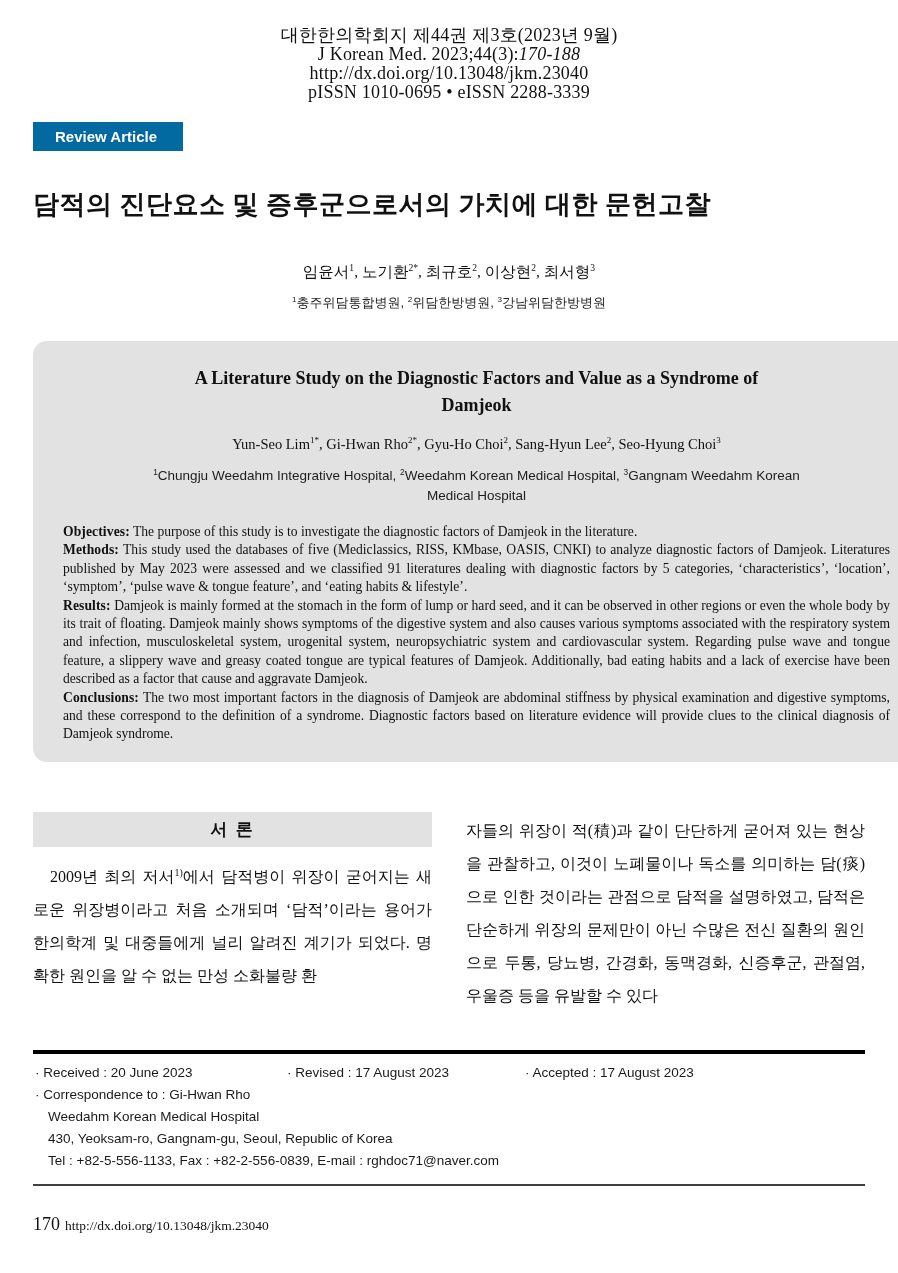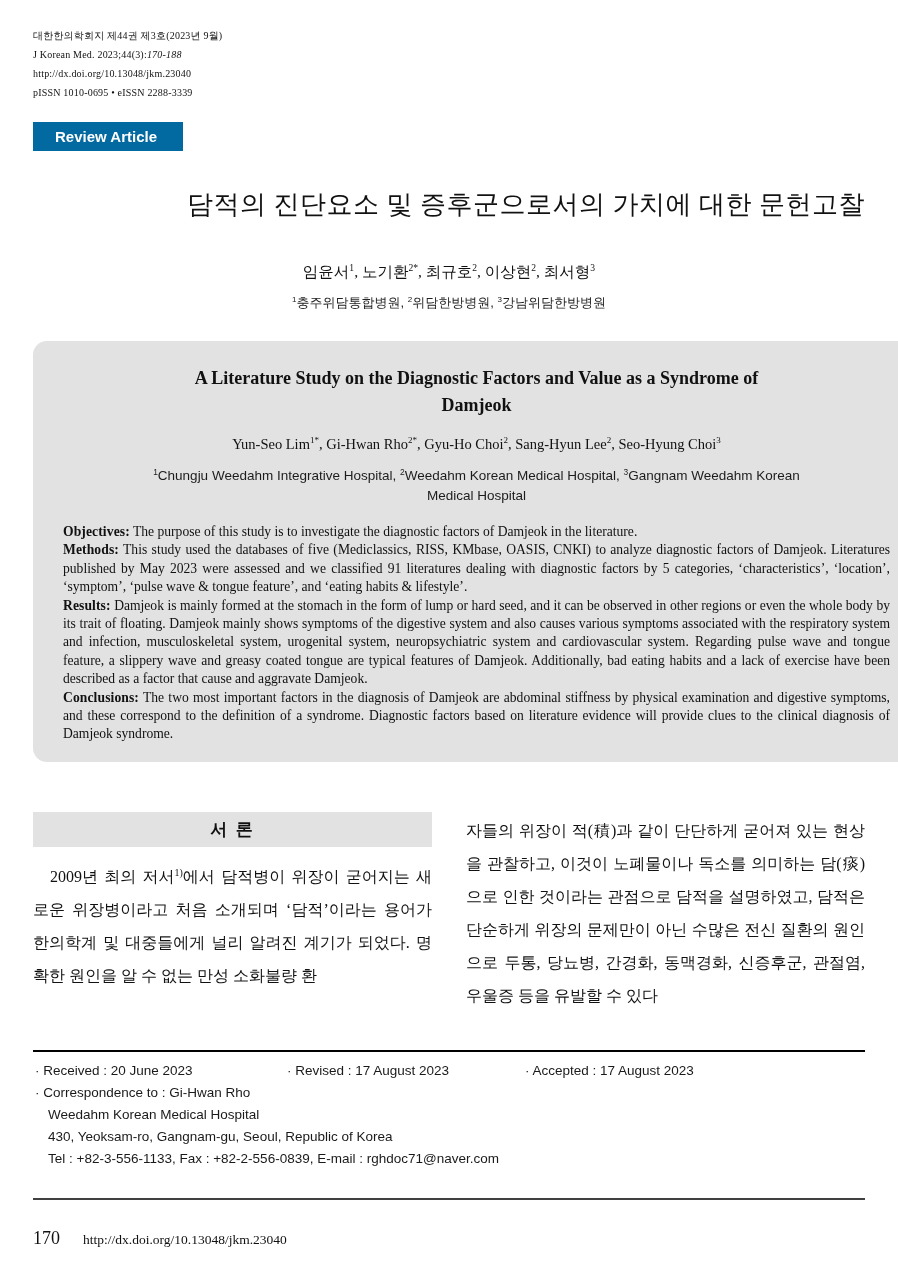--- a/index.html
+++ b/index.html
@@ -5,36 +5,36 @@
   * { box-sizing: border-box; }
   html, body { margin: 0; padding: 0; }
   body {
     width: 898px; height: 1273px; overflow: hidden;
     background: #ffffff; color: #111;
     font-family: "Liberation Serif", serif;
   }
   .page { padding: 26px 33px 0 33px; }
 
   
-  .journal-header { font-size: 10px; line-height: 19px; letter-spacing: 0.2px; }
+  .journal-header { font-size: 18px; line-height: 19px; letter-spacing: 0.2px; text-align: center; }
   .journal-header .it { font-style: italic; }
 
   
   .badge {
     display: inline-block; margin-top: 20px;
     background: #0369a1; color: #ffffff;
     font-family: "Liberation Sans", sans-serif;
     font-weight: bold; font-size: 15px;
     padding: 6px 26px 6px 22px;
   }
 
   
   .title-ko {
-    margin-top: 36px; text-align: right;
-    font-size: 26px; font-weight: normal; letter-spacing: 0.5px;
+    margin-top: 36px; text-align: left;
+    font-size: 26px; font-weight: bold; letter-spacing: 0.5px;
   }
 
   
   .authors-ko { margin-top: 40px; text-align: center; font-size: 15.5px; }
   .authors-ko sup, .affils-ko sup, .en-authors sup, .en-affils sup, .body-para sup {
     font-size: 0.62em; line-height: 0;
   }
   .affils-ko {
     margin-top: 11px; text-align: center; font-size: 13px;
     font-family: "Liberation Sans", sans-serif; color: #222;
@@ -83,32 +83,32 @@
   .body-para {
     margin: 13px 0 0 0; font-size: 16px; line-height: 33px;
     text-align: justify;
   }
   .body-para.indent { text-indent: 17px; }
   .body-para.flush { margin-top: 2px; }
 
   
   .footnote {
     margin-top: 38px;
-    border-top: 2px solid #000000; border-bottom: 2px solid #404040;
-    padding: 8px 2px 28px 2px;
+    border-top: 4px solid #000000; border-bottom: 2px solid #404040;
+    padding: 8px 2px 12px 2px;
     font-family: "Liberation Sans", sans-serif;
     font-size: 13.5px; line-height: 22px; color: #1a1a1a;
   }
   .fn-dates { display: flex; }
   .fn-dates .fn-item:nth-child(1) { width: 252px; }
   .fn-dates .fn-item:nth-child(2) { width: 238px; }
   .fn-line { padding-left: 13px; }
 
   
-  .page-footer { margin-top: 28px; display: flex; align-items: baseline; gap: 23px; }
+  .page-footer { margin-top: 28px; display: flex; align-items: baseline; gap: 5px; }
   .pf-num { font-size: 18px; }
   .pf-doi { font-size: 13.5px; }
 </style>
 </head>
 <body>
 
 <div class="page">
 
   <div class="journal-header">
     <div>대한한의학회지 제44권 제3호(2023년 9월)</div>
@@ -150,21 +150,21 @@
   <div class="footnote">
     <div class="fn-dates">
         <span class="fn-item">· Received : 20 June 2023</span>
         <span class="fn-item">· Revised : 17 August 2023</span>
         <span class="fn-item">· Accepted : 17 August 2023</span>
       </div>
     <div><span>·</span> <span>Correspondence to : Gi-Hwan Rho</span></div>
     <div>
         <div class="fn-line">Weedahm Korean Medical Hospital</div>
         <div class="fn-line">430, Yeoksam-ro, Gangnam-gu, Seoul, Republic of Korea</div>
-        <div class="fn-line">Tel : +82-3-556-1133, Fax : +82-2-556-0839, E-mail : rghdoc71@naver.com</div>
+        <div class="fn-line">Tel : +82-5-556-1133, Fax : +82-2-556-0839, E-mail : rghdoc71@naver.com</div>
       </div>
   </div>
 
   <div class="page-footer">
     <span class="pf-num">170</span>
     <span class="pf-doi">http://dx.doi.org/10.13048/jkm.23040</span>
   </div>
 
 </div>
 

